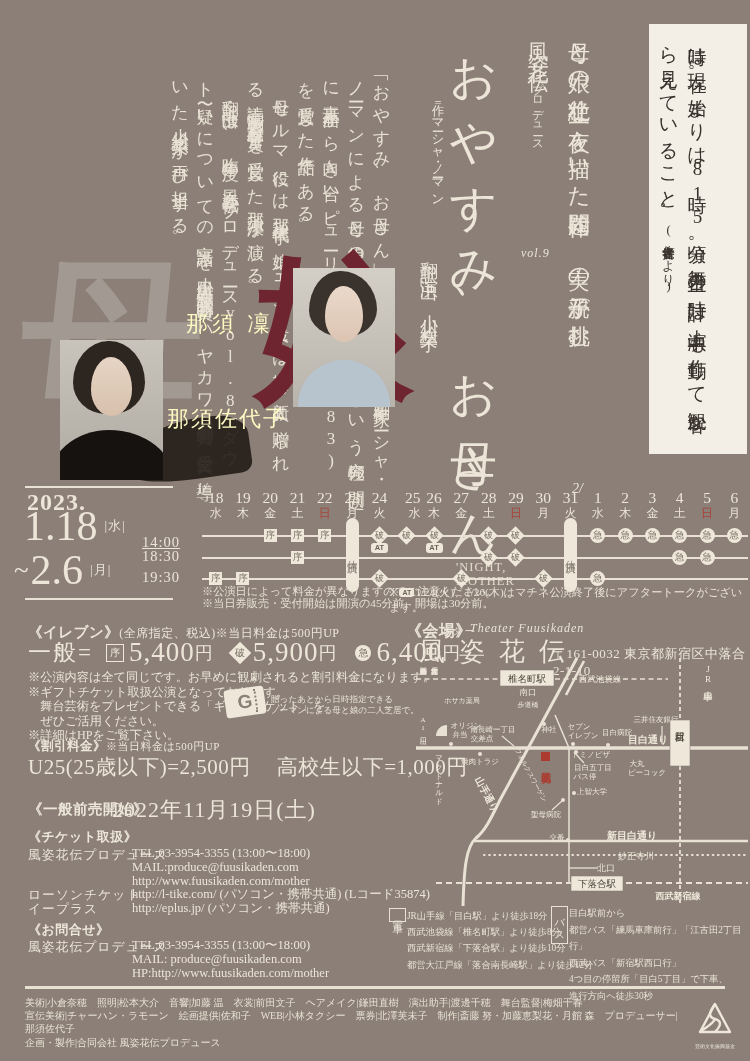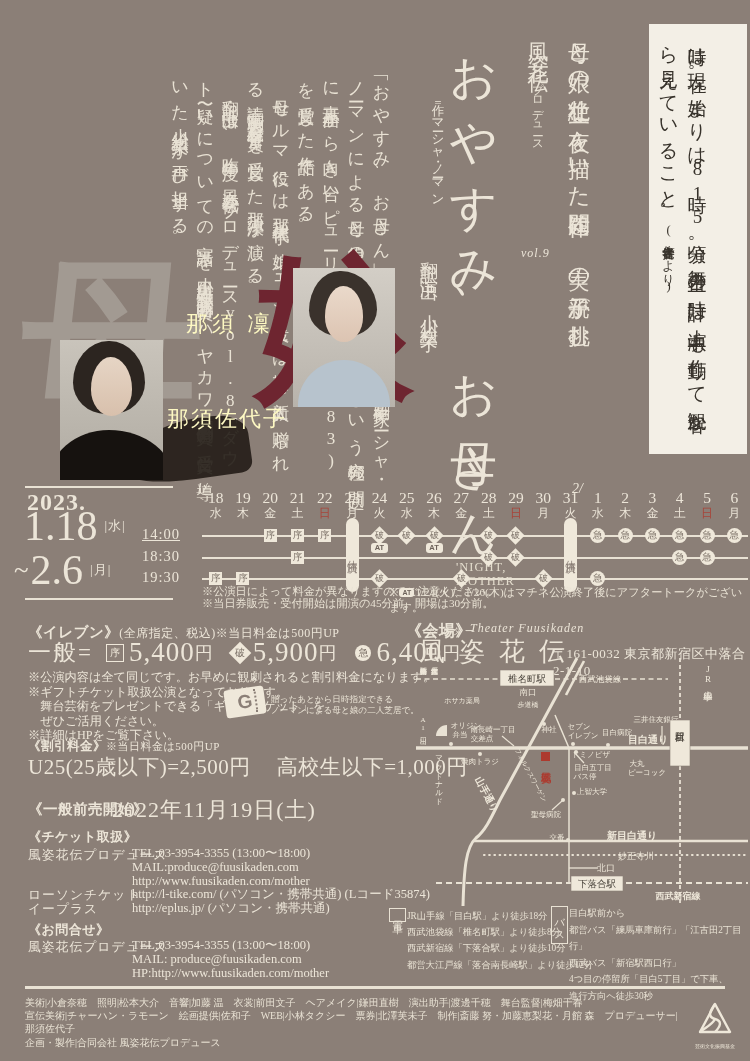--- a/index.html
+++ b/index.html
@@ -200,21 +200,21 @@
         <span class="dw sun">日</span>
       </div>
       <div class="day-col" style="left: 136.5px; width: 27.3px;">
         <span class="num">23</span>
         <span class="dw">月</span>
       </div>
       <div class="day-col" style="left: 163.8px; width: 27.3px;">
         <span class="num">24</span>
         <span class="dw">火</span>
       </div>
-      <div class="day-col" style="left: 191.1px; width: 27.3px;">
+      <div class="day-col" style="left: 191.1px; width: 27.3px; text-align: right;">
         <span class="num">25</span>
         <span class="dw">水</span>
       </div>
       <div class="day-col" style="left: 218.4px; width: 27.3px;">
         <span class="num">26</span>
         <span class="dw">木</span>
       </div>
       <div class="day-col" style="left: 245.7px; width: 27.3px;">
         <span class="num">27</span>
         <span class="dw">金</span>
@@ -253,21 +253,21 @@
       </div>
       <div class="day-col" style="left: 491.4px; width: 27.3px;">
         <span class="num">5</span>
         <span class="dw sun">日</span>
       </div>
       <div class="day-col" style="left: 518.7px; width: 27.3px;">
         <span class="num">6</span>
         <span class="dw">月</span>
       </div>
       <div class="hline" style="top: 53px;"></div>
-      <div class="time" style="top: 44px; text-decoration: underline;">14:00</div>
+      <div class="time" style="top: 52px; text-decoration: underline;">14:00</div>
       <div class="hline" style="top: 75px;"></div>
       <div class="time" style="top: 66px;">18:30</div>
       <div class="hline" style="top: 96px;"></div>
       <div class="time" style="top: 87px;">19:30</div>
       <div class="mk sq" style="left: 61.75px; top: 47.3px;">
         <span>序</span>
       </div>
       <div class="mk sq" style="left: 89.05px; top: 47.3px;">
         <span>序</span>
       </div>

